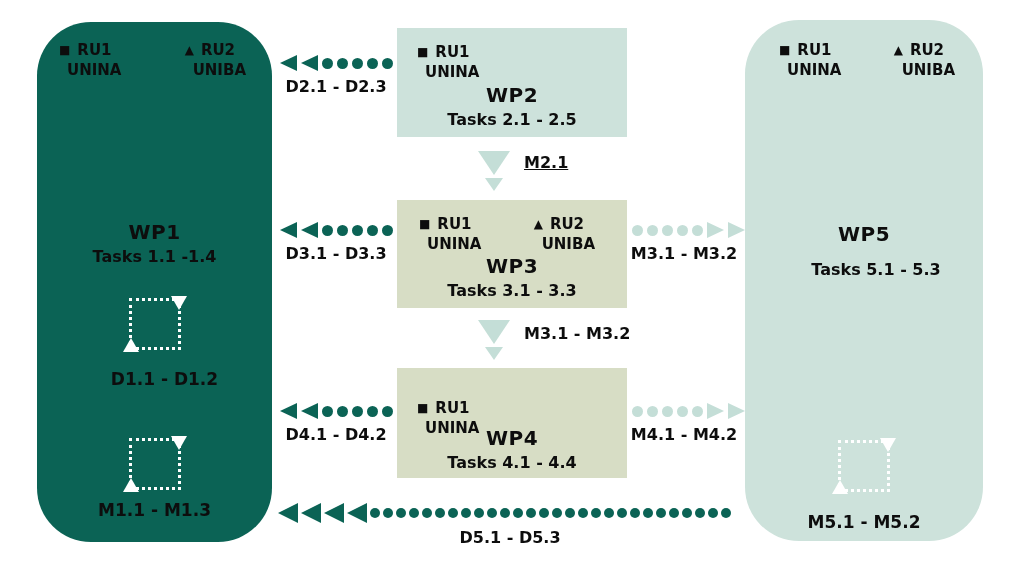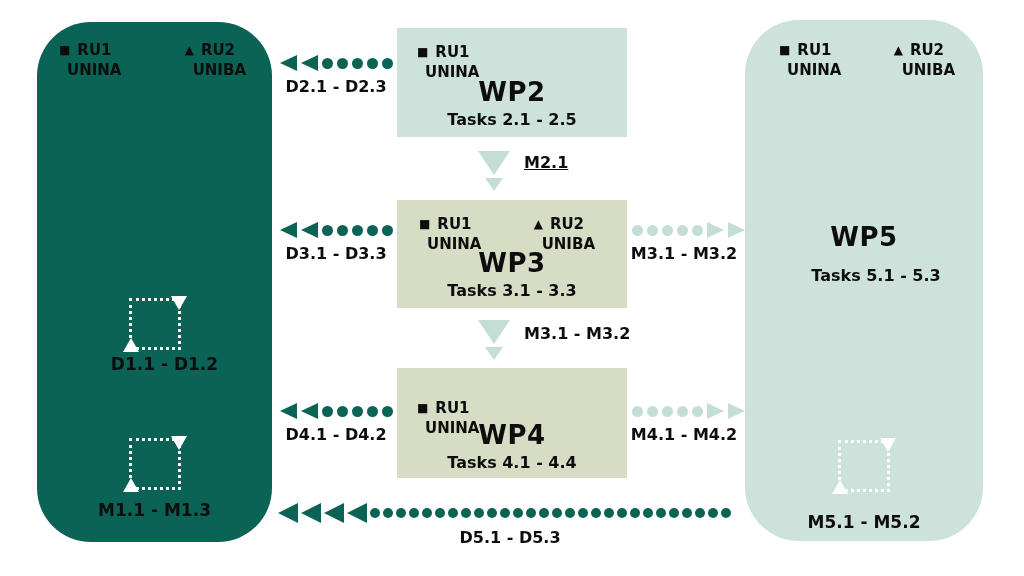--- a/index.html
+++ b/index.html
@@ -25,21 +25,21 @@
   .ru .l1{display:flex;align-items:center;gap:7px;}
   .ru .marker{font-size:12px;line-height:1;}
   .ru .org{padding-left:8px;}
   #wp1 .ru-row{padding:18px 26px 0 22px;}
   #wp5 .ru-row{padding:20px 28px 0 34px;}
   #wp2 .ru-row{padding:14px 0 0 20px;}
   #wp3 .ru-row{padding:14px 32px 0 22px;}
   #wp4 .ru-row{padding:30px 0 0 20px;}
   
   .title-block{position:absolute;left:0;right:0;text-align:center;}
-  .wp-title{font-size:26px;font-weight:800;letter-spacing:.5px;}
+  .wp-title{font-size:20px;font-weight:800;letter-spacing:.5px;}
   .wp-tasks{font-size:16px;font-weight:700;margin-top:3px;}
   #wp1 .title-block{top:198px;}
   #wp5 .title-block{top:202px;}
   #wp5 .wp-tasks{margin-top:14px;margin-left:24px;}
   #wp2 .title-block,#wp3 .title-block{bottom:8px;}
   #wp4 .title-block{bottom:6px;}
   
   .loop{position:absolute;left:50%;transform:translateX(-50%);width:46px;height:46px;
         border:3px dotted #fff;}
   .loop .td{position:absolute;top:-5px;right:-9px;width:0;height:0;
@@ -83,25 +83,29 @@
         <div class="org">UNINA</div>
       </div>
       <div class="ru">
         <div class="l1">
           <span class="marker">▲</span>
           <span>RU2</span>
         </div>
         <div class="org">UNIBA</div>
       </div>
     </div>
+    <div class="title-block">
+      <div class="wp-title">WP1</div>
+      <div class="wp-tasks">Tasks 1.1 -1.4</div>
+    </div>
     <div class="loop" style="top:276px;">
       <span class="td"></span>
       <span class="tu"></span>
     </div>
-    <div class="loop-label" style="top:332px;padding-left:20px;">D1.1 - D1.2</div>
+    <div class="loop-label" style="top:347px;padding-left:20px;">D1.1 - D1.2</div>
     <div class="loop" style="top:416px;">
       <span class="td"></span>
       <span class="tu"></span>
     </div>
     <div class="loop-label" style="top:478px;">M1.1 - M1.3</div>
   </div>
 
   <div class="box mint" id="wp2">
     <div class="ru-row">
       <div class="ru">

